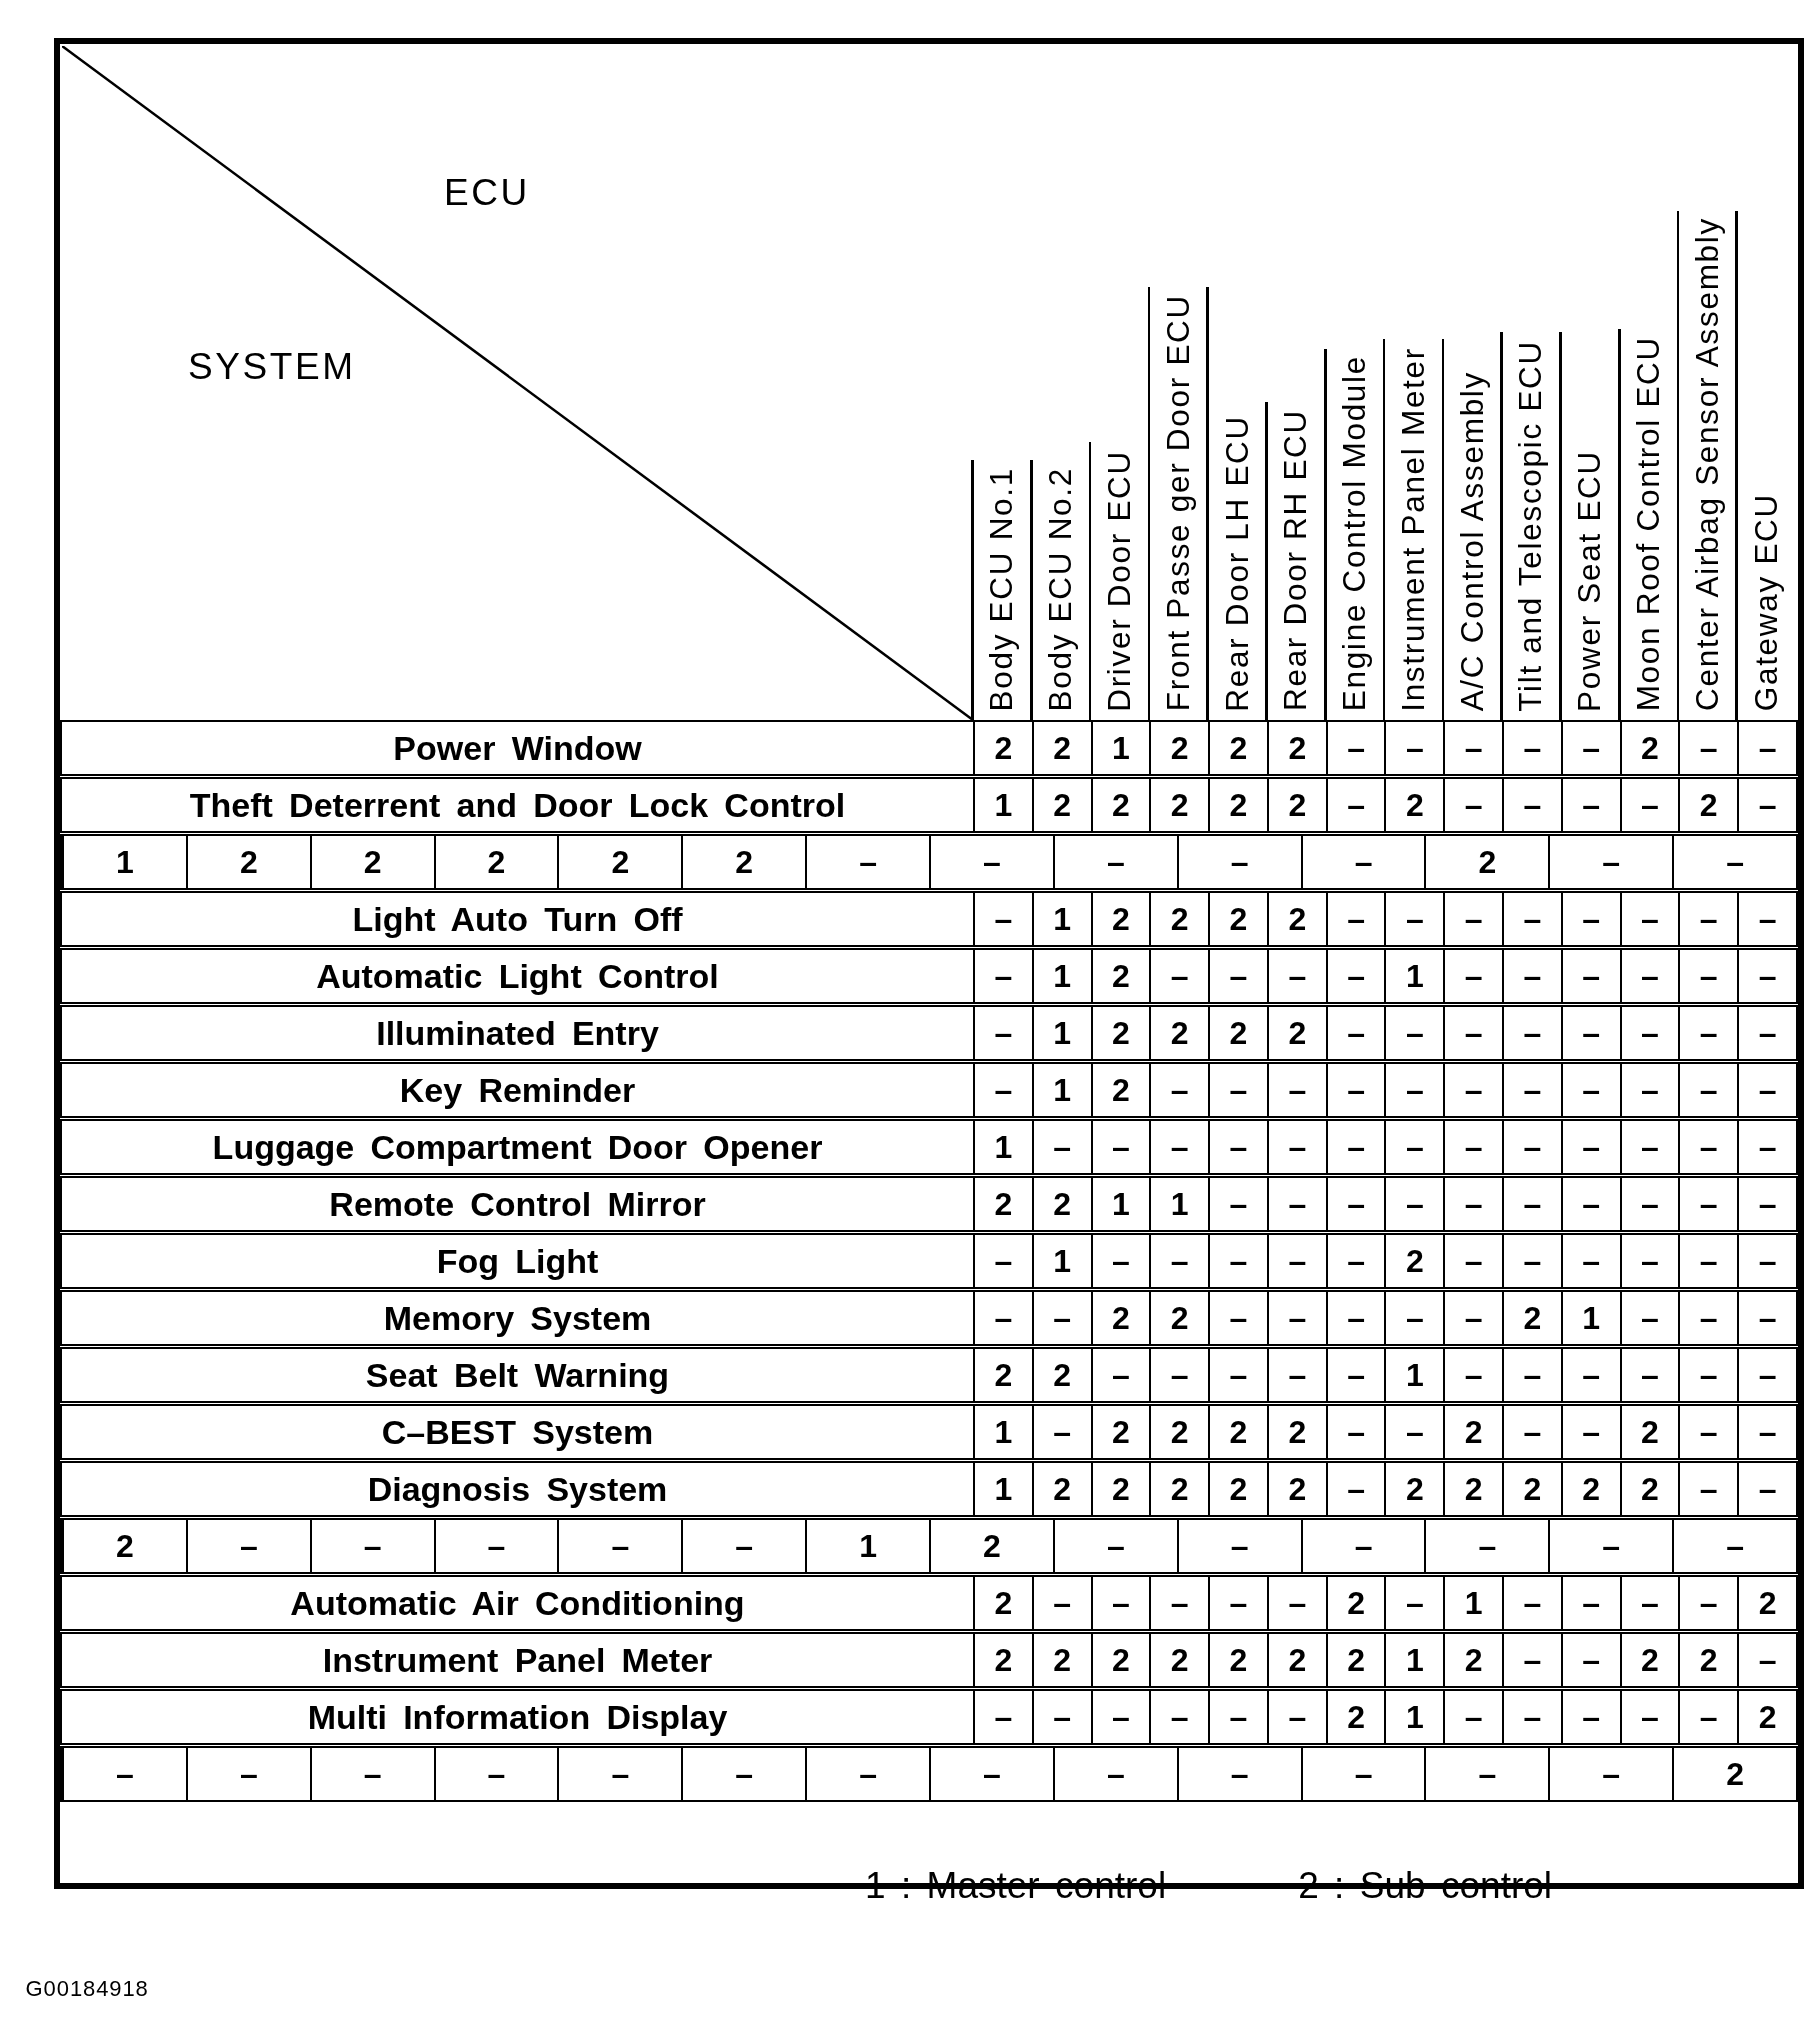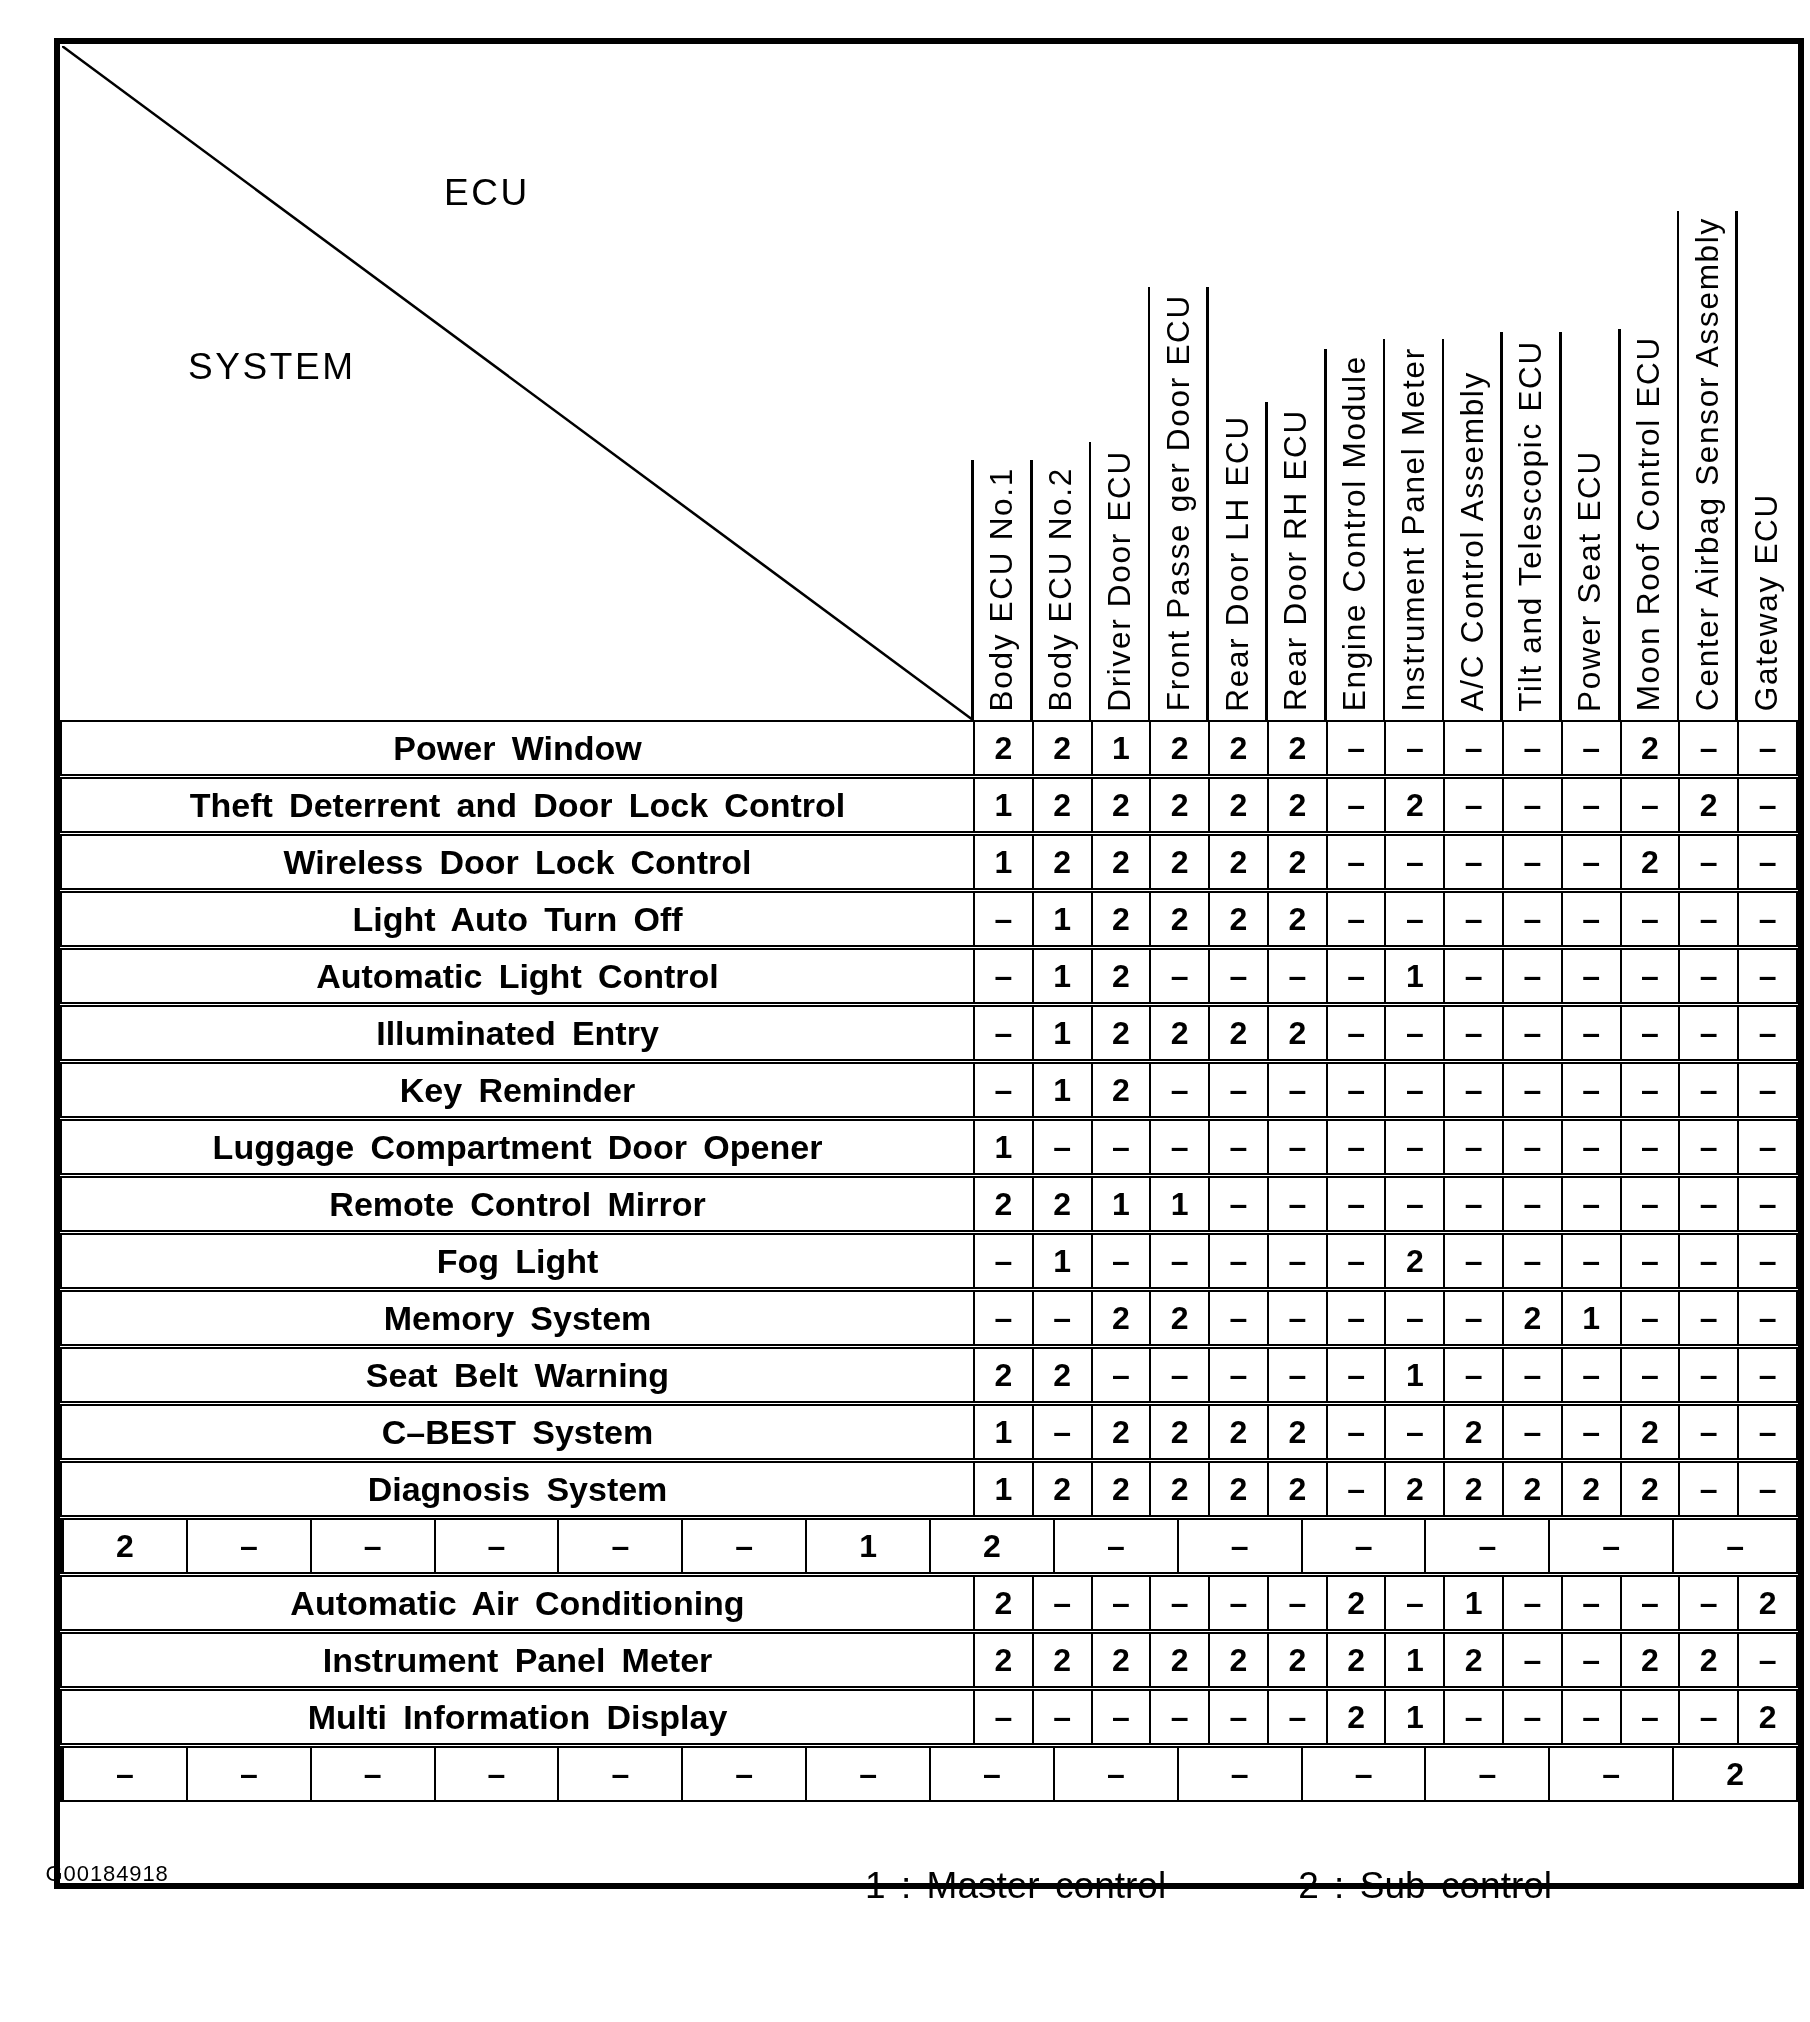--- a/index.html
+++ b/index.html
@@ -111,24 +111,23 @@
   .legend {
     position:absolute;
     top:1844px; left:865px;
     display:flex; gap:132px;
     font-size:37px;
     word-spacing:5.1px;
     margin-top:21px;
   }
   .figcode {
     position:absolute;
-    top:1861px; left:25.6px;
+    top:1976px; left:25.6px;
     font-size:22px;
     letter-spacing:0.9px;
-    margin-left:20px;
   }
 </style>
 </head>
 <body>
 
 <div class="page">
 
   <div class="tbl">
 
     <div class="hdr">
@@ -214,21 +213,20 @@
           <div class="val">–</div>
           <div class="val">2</div>
           <div class="val">–</div>
           <div class="val">–</div>
           <div class="val">–</div>
           <div class="val">–</div>
           <div class="val">2</div>
           <div class="val">–</div>
         </div>
         <div class="row">
-          <div class="sys">Wireless Door Lock Control</div>
           <div class="val">1</div>
           <div class="val">2</div>
           <div class="val">2</div>
           <div class="val">2</div>
           <div class="val">2</div>
           <div class="val">2</div>
           <div class="val">–</div>
           <div class="val">–</div>
           <div class="val">–</div>
           <div class="val">–</div>

